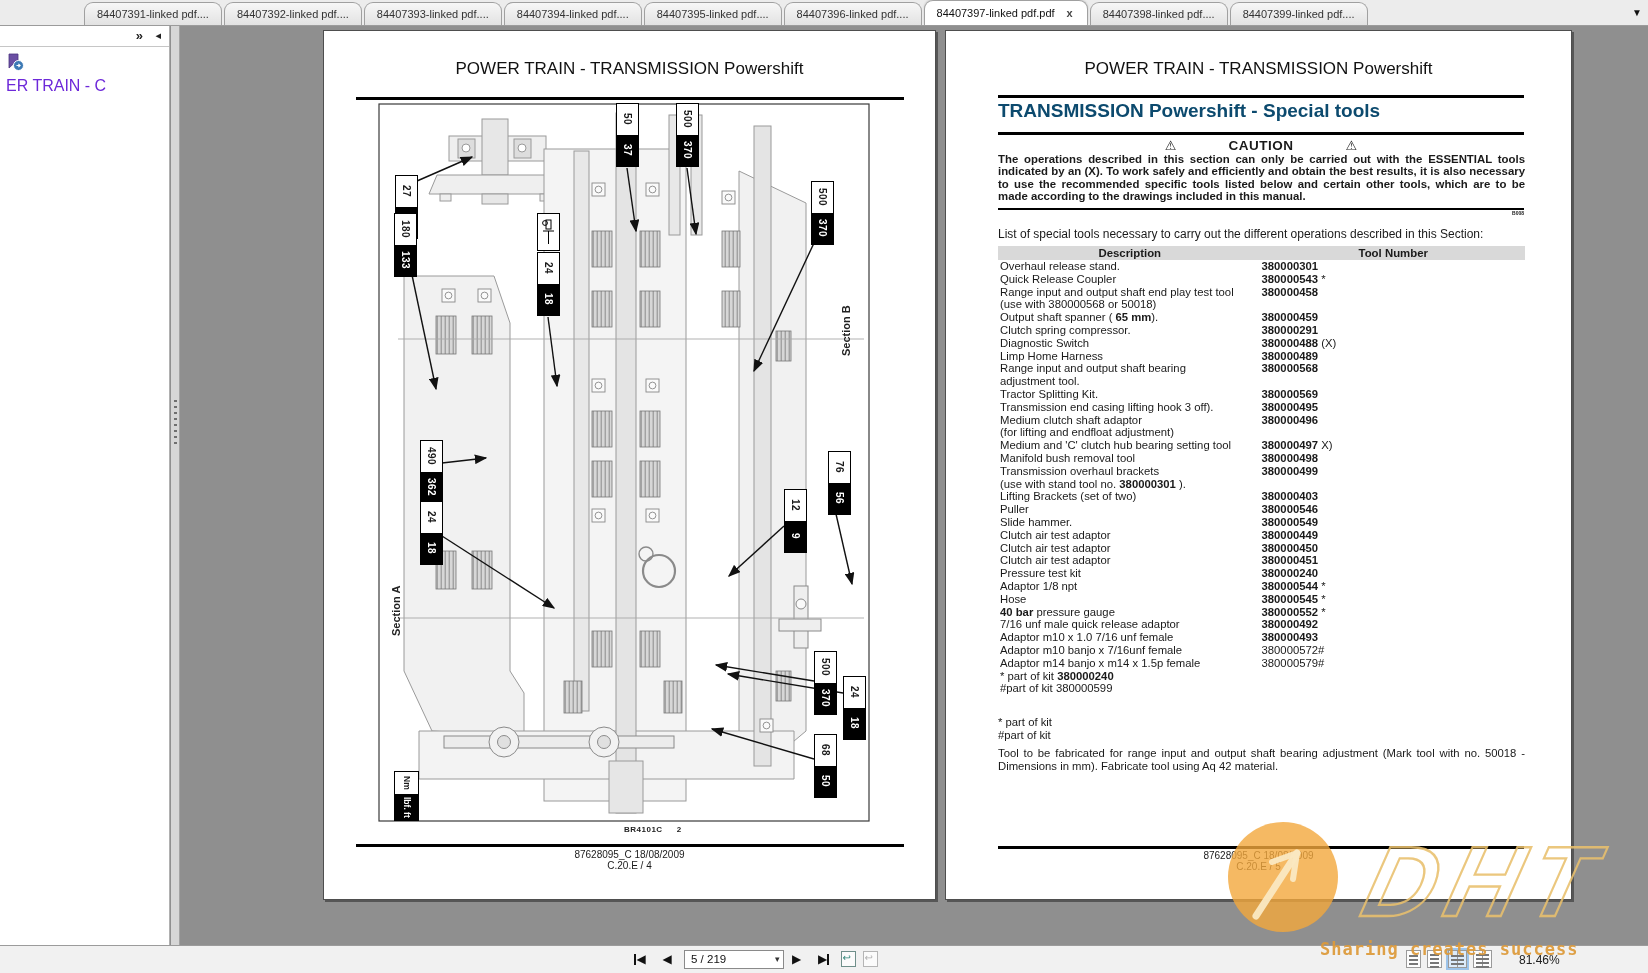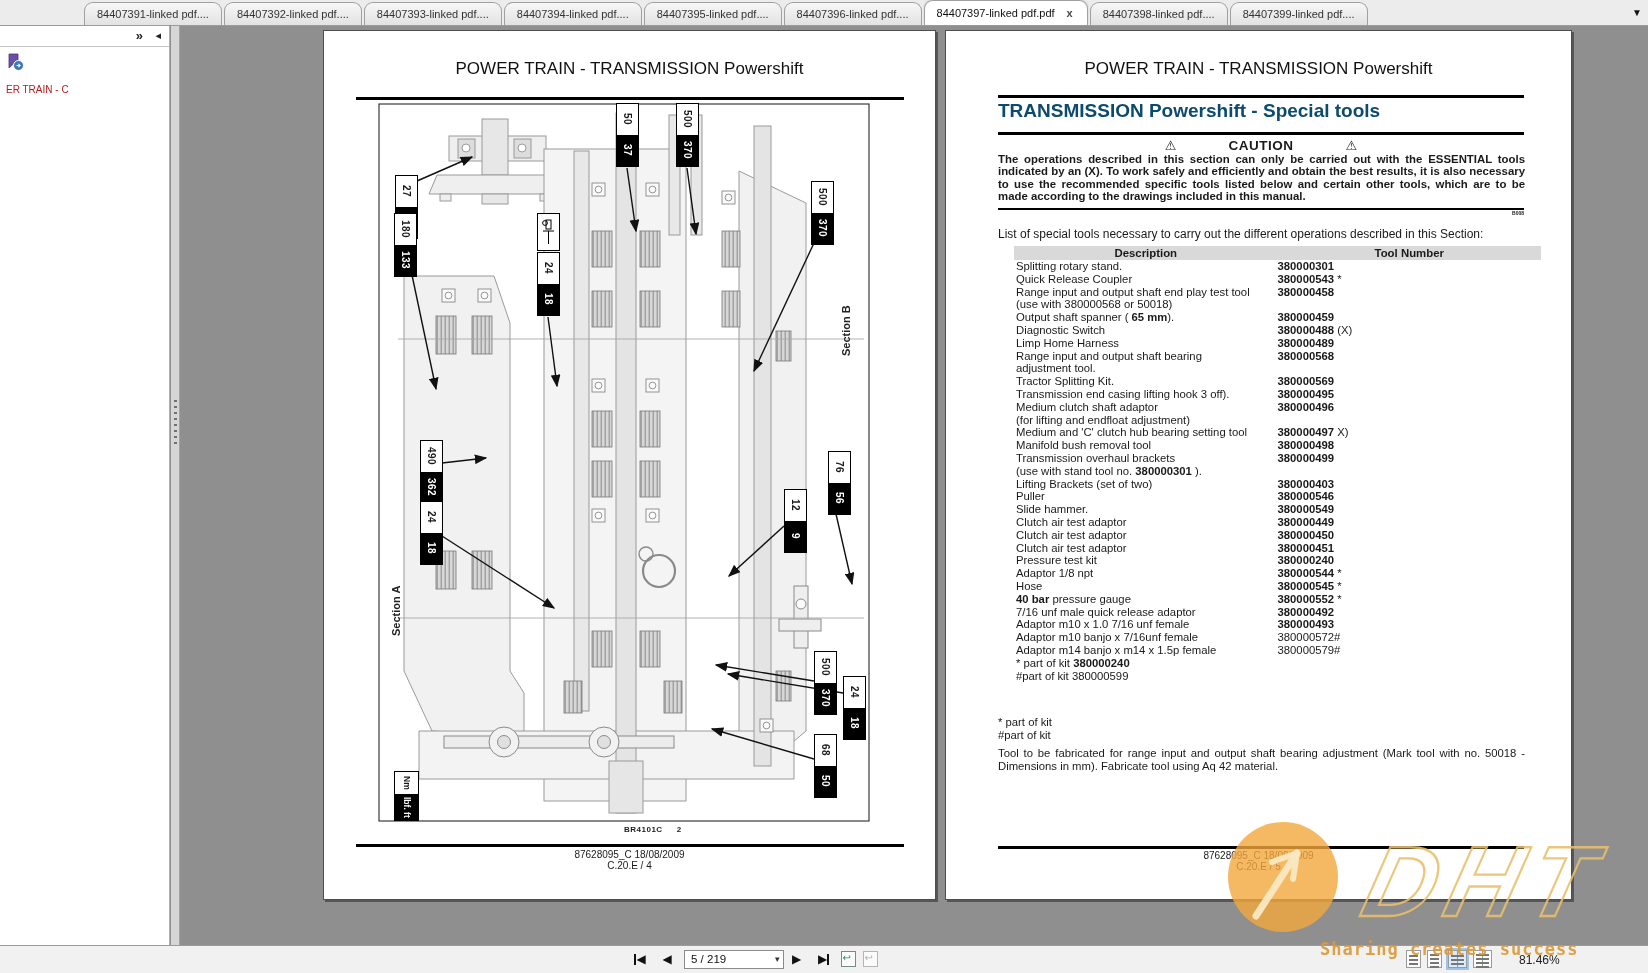--- a/index.html
+++ b/index.html
@@ -15,21 +15,21 @@
   .tab.active { background:#ffffff; height:25px; color:#111; box-shadow:0 -1px 2px rgba(0,0,0,.15); }
   .tab-close { margin-left:10px; font-size:11px; font-weight:bold; color:#444; padding:0 2px; }
   #tab-menu { position:absolute; right:6px; top:7px; font-size:10px; color:#111; }
 
   
   #sidebar { position:absolute; top:26px; left:0; width:170px; bottom:28px; background:#fff; border-right:1px solid #b0b0b0; z-index:4; }
   #sidebar-head { height:21px; border-bottom:1px solid #c6c6c6; position:relative; }
   #sidebar-collapse { position:absolute; right:28px; top:2px; font-size:13px; font-weight:bold; color:#222; letter-spacing:-2px; }
   #sidebar-pageleft { position:absolute; right:8px; top:3px; font-size:11px; color:#222; }
   #bookmark-row { padding:6px 4px 0 6px; }
-  #bookmark-label { font-size:10px; color:#b91c1c; margin-top:8px; padding-left:0; }
+  #bookmark-label { font-size:16px; color:#6d28d9; margin-top:1px; padding-left:0; }
   #splitter { position:absolute; top:26px; left:171px; width:9px; bottom:28px; background:#d6d6d6; border-right:1px solid #a3a3a3; z-index:4; }
   #splitter .grip { position:absolute; left:3px; top:374px; width:3px; height:46px;
         background:repeating-linear-gradient(#6f6f6f 0 2px, transparent 2px 6px); }
 
   
   #docarea { position:absolute; top:26px; left:181px; right:0; bottom:28px; background:#8f8f8f; }
   .page { position:absolute; top:4px; height:870px; background:#fff; border:1px solid #4e4e4e;
           box-shadow:2px 2px 0 rgba(40,40,40,.55); }
   #page-left  { left:142px; width:613px; }
   #page-right { left:764px; width:627px; }
@@ -62,21 +62,21 @@
   .pr-rule-thick { position:absolute; left:52px; width:526px; height:3px; background:#000; }
   #pr-rule-1 { top:64px; } #pr-rule-2 { top:101px; }
   #pr-title { position:absolute; top:69px; left:52px; font-size:19px; font-weight:bold; color:#0c4a6e; }
   #pr-caution-line { position:absolute; top:107px; left:52px; width:526px; display:flex; justify-content:center; gap:52px; align-items:center; }
   #pr-caution-line .tri { font-size:13px; }
   #pr-caution-line .cap { font-size:13.5px; font-weight:bold; letter-spacing:.5px; }
   #pr-caution-text { position:absolute; top:122px; left:52px; width:527px; font-size:11.4px; font-weight:bold; line-height:12.4px; text-align:justify; }
   #pr-rule-thin { position:absolute; top:177px; left:52px; width:526px; height:1.5px; background:#000; }
   #pr-refcode { position:absolute; top:179px; left:52px; width:526px; text-align:right; font-size:5px; font-weight:bold; }
   #pr-list-intro { position:absolute; top:196px; left:52px; width:527px; font-size:12px; }
-  #pr-table { position:absolute; top:215px; left:68px; width:527px; border-collapse:collapse; table-layout:fixed; }
+  #pr-table { position:absolute; top:215px; left:52px; width:527px; border-collapse:collapse; table-layout:fixed; }
   #pr-table th { background:#d9d9d9; font-size:11.4px; font-weight:bold; height:14px; text-align:center; }
   #pr-table td { font-size:11.3px; line-height:12.8px; vertical-align:top; padding:0; }
   #pr-table td:first-child { width:216px; padding-left:2px; }
   #pr-notes { position:absolute; top:685px; left:52px; font-size:11.3px; line-height:12.8px; }
   #pr-fab { position:absolute; top:716px; left:52px; width:527px; font-size:11.3px; line-height:12.6px; text-align:justify; }
   #pr-rule-bot { position:absolute; top:815px; left:52px; width:526px; height:2.5px; background:#000; }
   #pr-footer-code, #pr-footer-page { position:absolute; left:0; right:0; text-align:center; font-size:10px; }
   #pr-footer-code { top:819px; } #pr-footer-page { top:830px; }
 
   
@@ -441,34 +441,38 @@
 
     <table id="pr-table">
       <thead>
         <tr>
           <th>Description</th>
           <th>Tool Number</th>
         </tr>
       </thead>
       <tbody>
           <tr>
-            <td>Splitting rotary stand.</td>
+            <td>Overhaul release stand.</td>
             <td><b>380000301</b></td>
           </tr>
           <tr>
             <td>Quick Release Coupler</td>
             <td><b>380000543</b> *</td>
           </tr>
           <tr>
             <td>Range input and output shaft end play test tool<br>(use with 380000568 or 50018)</td>
             <td><b>380000458</b></td>
           </tr>
           <tr>
             <td>Output shaft spanner ( <b>65 mm</b>).</td>
             <td><b>380000459</b></td>
+          </tr>
+          <tr>
+            <td>Clutch spring compressor.</td>
+            <td><b>380000291</b></td>
           </tr>
           <tr>
             <td>Diagnostic Switch</td>
             <td><b>380000488</b> (X)</td>
           </tr>
           <tr>
             <td>Limp Home Harness</td>
             <td><b>380000489</b></td>
           </tr>
           <tr>

